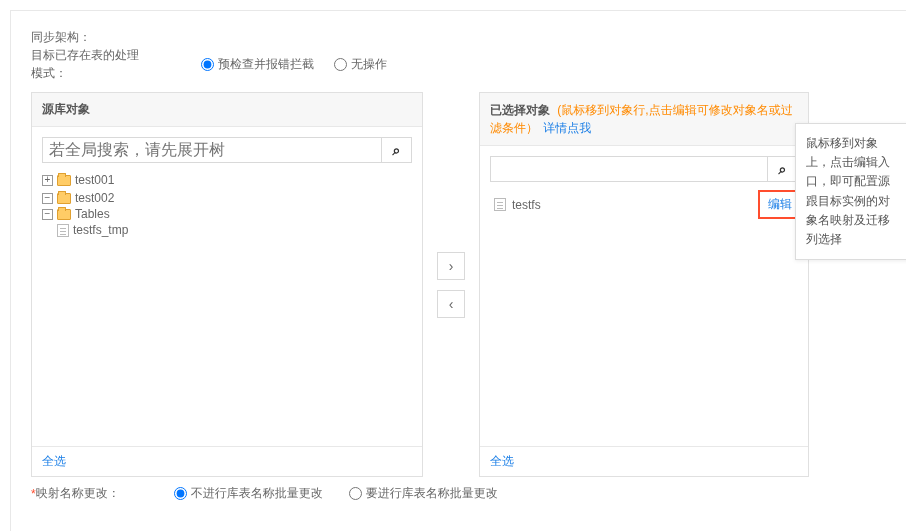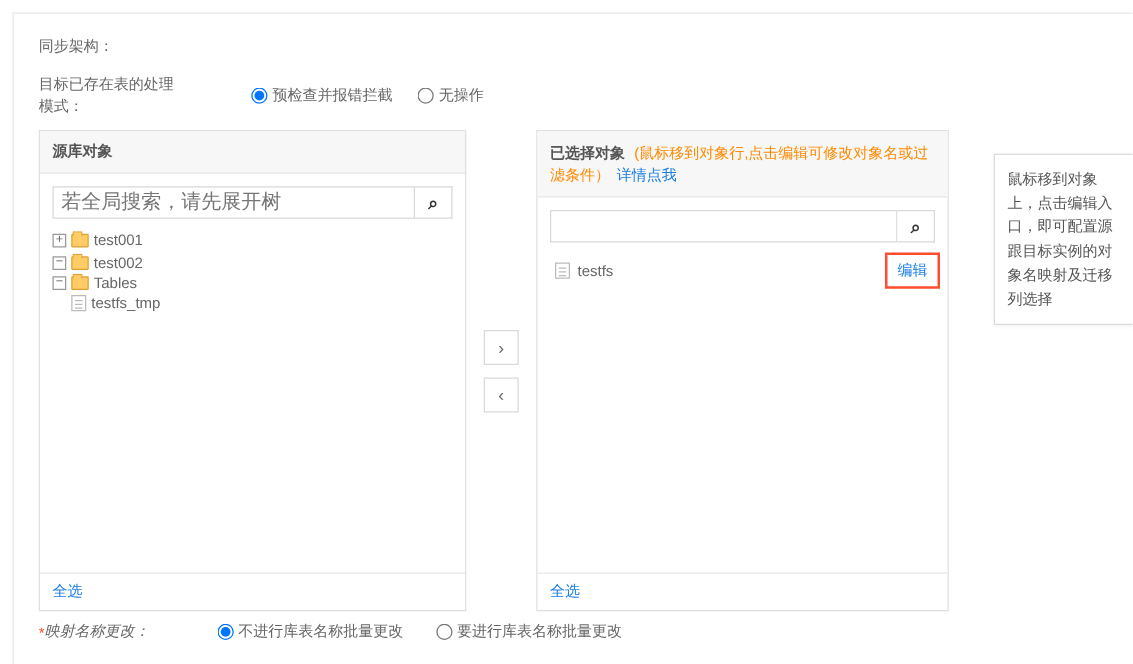--- a/index.html
+++ b/index.html
@@ -1,29 +1,29 @@
 <!DOCTYPE html>
 <html><head>
 <meta charset="utf-8">
 <style>
   * { box-sizing: border-box; margin: 0; padding: 0; }
   body { font-family: "Microsoft YaHei", Arial, sans-serif; font-size: 12px; color: #666; background: #fff; padding: 10px; }
   .container { border: 1px solid #e8e8e8; padding: 18px 20px; width: 906px; height: 531px; position: relative; overflow: hidden; }
-  .row { display: flex; align-items: center; margin-bottom: 12px; }
+  .row { display: flex; align-items: center; }
   .label { color: #666; }
   .value { color: #666; margin-left: 6px; }
 
   .process-mode { display: flex; align-items: center; margin-bottom: 10px; }
   .process-mode .lbl { width: 110px; color: #666; line-height: 1.5; }
   .radio-group { display: flex; gap: 20px; align-items: center; margin-left: 60px; }
   .radio-item { display: flex; align-items: center; gap: 4px; }
   .radio-item input { margin: 0; }
 
   .dual-panel { display: flex; align-items: stretch; gap: 10px; margin-top: 8px; }
-  .panel { border: 1px solid #e0e0e0; width: 342px; display: flex; flex-direction: column; background: #fff; }
+  .panel { border: 1px solid #e0e0e0; width: 392px; display: flex; flex-direction: column; background: #fff; }
   .panel-head { background: #f7f7f7; border-bottom: 1px solid #e8e8e8; padding: 8px 10px; color: #555; font-weight: bold; }
   .panel-head .hint { color: #ff8a00; font-weight: normal; margin-left: 4px; }
   .panel-head .link { color: #1a7ee6; font-weight: normal; margin-left: 2px; cursor: pointer; }
   .panel-body { padding: 10px; flex: 1; overflow: auto; min-height: 300px; }
   .panel-foot { border-top: 1px solid #e8e8e8; padding: 6px 10px; }
   .panel-foot a { color: #1a7ee6; text-decoration: none; }
 
   .search-row { display: flex; margin-bottom: 8px; }
   .search-row input { flex: 1; height: 26px; border: 1px solid #d9d9d9; padding: 2px 6px; font-size: 16px; outline: none; }
   .search-btn { width: 30px; height: 26px; border: 1px solid #d9d9d9; border-left: none; background: #fff; cursor: pointer; display: flex; align-items: center; justify-content: center; font-size: 14px; font-weight: bold; color: #333; }
@@ -44,21 +44,21 @@
   .mid-btn { width: 28px; height: 28px; border: 1px solid #d9d9d9; background: #fff; cursor: pointer; font-size: 14px; color: #666; display:flex; align-items:center; justify-content:center; }
 
   .right-tree .node { display:flex; align-items:center; gap:6px; padding: 2px 0; }
   .right-row { display:flex; align-items:center; }
   .edit-link { color:#1a7ee6; cursor:pointer; border: 2px solid #ff4d2e; padding: 4px 8px; margin-left: auto; margin-right: -4px; }
 
   .tooltip { position: absolute; top: 112px; right: 4px; width: 116px; border: 1px solid #dcdcdc; background: #fff; padding: 10px; color: #555; box-shadow: 0 1px 4px rgba(0,0,0,0.08); line-height: 1.6; }
 
   .bottom-row { display:flex; align-items:center; margin-top: 8px; }
   .bottom-row .req { color:#ff4d2e; }
-  .bottom-row .lbl { color:#666;font-style:italic; }
+  .bottom-row .lbl { color:#666; }
   .bottom-row .radio-group { margin-left: 54px; gap: 26px; }
 </style>
 </head>
 <body>
 
 <div class="container">
 
   <div class="row">
     <span class="label">同步架构：</span>
   </div>

